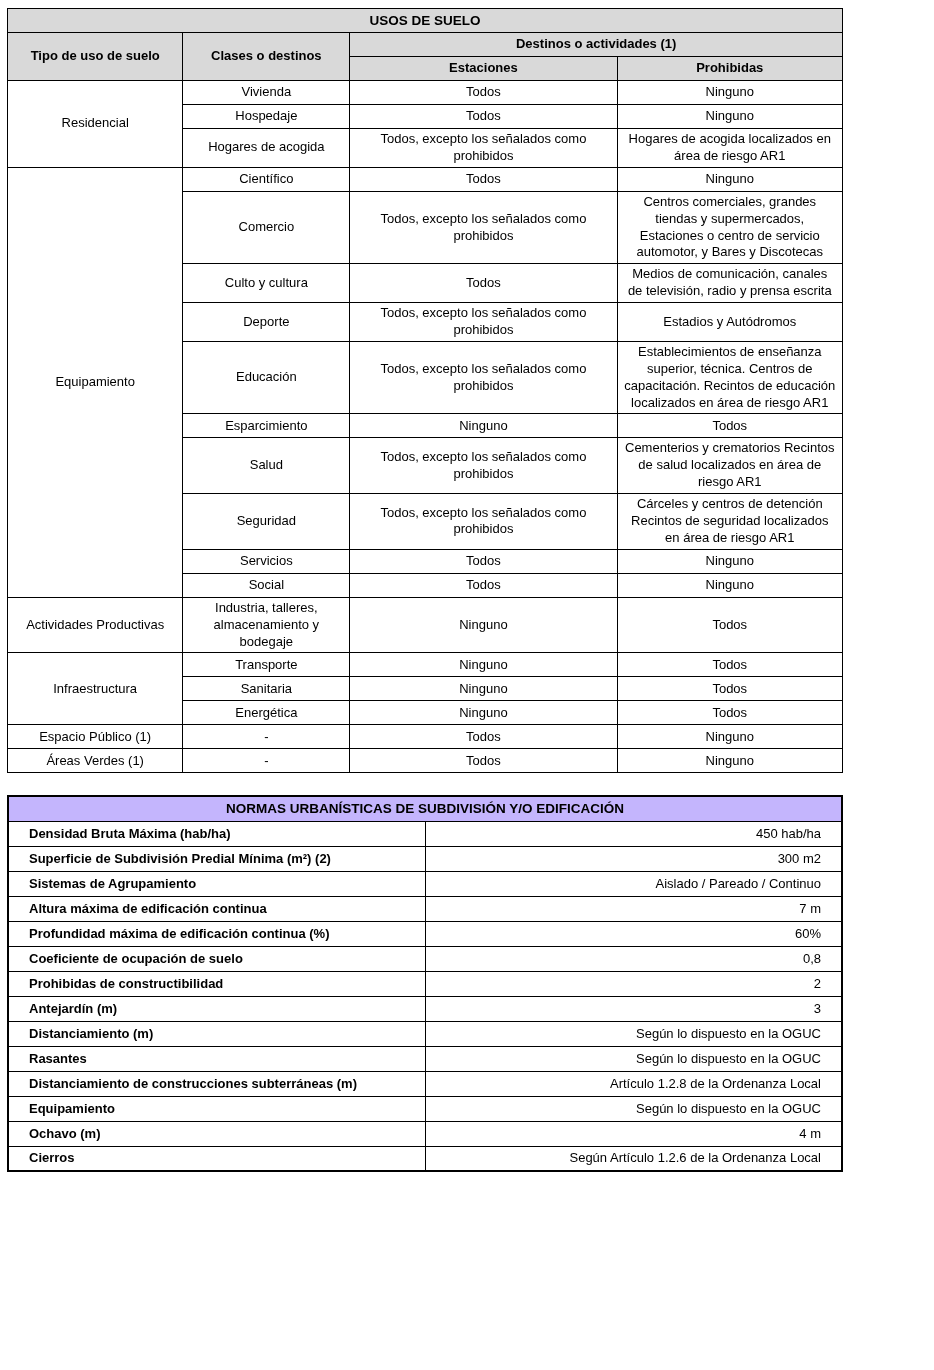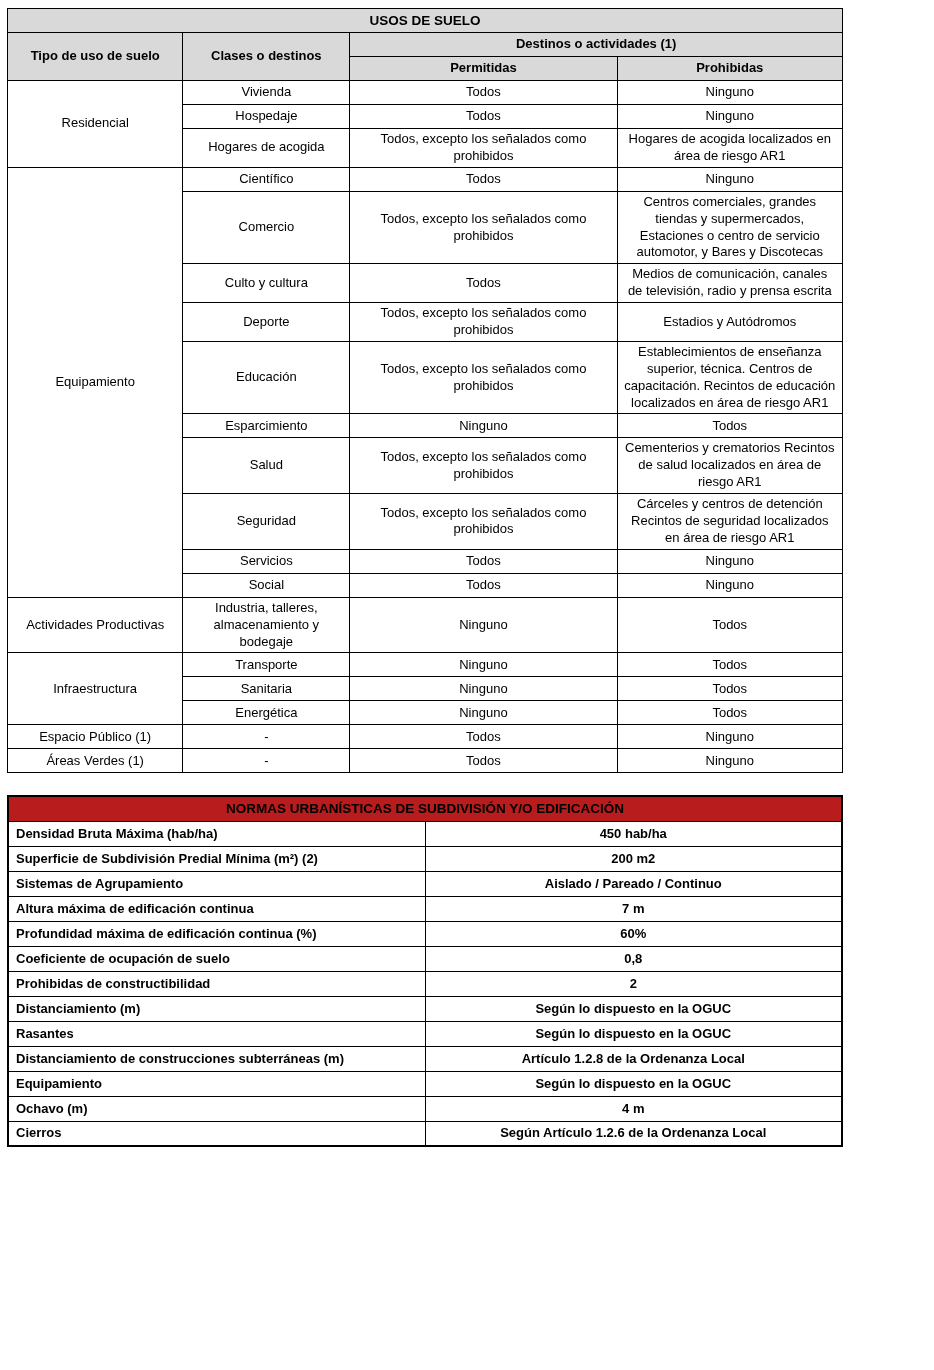--- a/index.html
+++ b/index.html
@@ -41,42 +41,41 @@
     background: #d9d9d9;
     font-weight: bold;
   }
   
   .normas-table {
     margin-top: 22px;
     border: 2px solid #000;
   }
   .normas-table td, .normas-table th {
     border: 1px solid #000;
-    padding: 3px 7px;
+    padding: 3px 20px;
     vertical-align: middle;
     line-height: 1.3;
     overflow-wrap: break-word;
   }
   .normas-table tr { height: 25px; }
   .normas-table .title-row th {
-    background: #b91c1c;
+    background: #c4b5fd;
     font-weight: bold;
     font-size: 13.5px;
     text-align: center;
     height: 22px;
     padding: 2px 6px;
   }
   .normas-table td.label {
     font-weight: bold;
     text-align: left;
     width: 43%;
   }
   .normas-table td.value {
-    text-align: center;
-    font-weight: bold;
+    text-align: right;
   }
 </style>
 </head>
 <body>
 
 <div>
 
   <table class="usos-table">
     <colgroup>
       <col style="width:21%">
@@ -87,21 +86,21 @@
     <thead>
       <tr class="title-row">
         <th colspan="4">USOS DE SUELO</th>
       </tr>
       <tr>
         <th rowspan="2">Tipo de uso de suelo</th>
         <th rowspan="2">Clases o destinos</th>
         <th colspan="2">Destinos o actividades (1)</th>
       </tr>
       <tr>
-        <th>Permitidas</th>
+        <th>Estaciones</th>
         <th>Prohibidas</th>
       </tr>
     </thead>
     <tbody>
       <tr>
         <td rowspan="3">Residencial</td>
         <td>Vivienda</td>
         <td>Todos</td>
         <td>Ninguno</td>
       </tr>
@@ -209,21 +208,21 @@
         <th colspan="2">NORMAS URBANÍSTICAS DE SUBDIVISIÓN Y/O EDIFICACIÓN</th>
       </tr>
     </thead>
     <tbody>
       <tr>
         <td class="label">Densidad Bruta Máxima (hab/ha)</td>
         <td class="value">450 hab/ha</td>
       </tr>
       <tr>
         <td class="label">Superficie de Subdivisión Predial Mínima (m²) (2)</td>
-        <td class="value">200 m2</td>
+        <td class="value">300 m2</td>
       </tr>
       <tr>
         <td class="label">Sistemas de Agrupamiento</td>
         <td class="value">Aislado / Pareado / Continuo</td>
       </tr>
       <tr>
         <td class="label">Altura máxima de edificación continua</td>
         <td class="value">7 m</td>
       </tr>
       <tr>
@@ -232,20 +231,24 @@
       </tr>
       <tr>
         <td class="label">Coeficiente de ocupación de suelo</td>
         <td class="value">0,8</td>
       </tr>
       <tr>
         <td class="label">Prohibidas de constructibilidad</td>
         <td class="value">2</td>
       </tr>
       <tr>
+        <td class="label">Antejardín (m)</td>
+        <td class="value">3</td>
+      </tr>
+      <tr>
         <td class="label">Distanciamiento (m)</td>
         <td class="value">Según lo dispuesto en la OGUC</td>
       </tr>
       <tr>
         <td class="label">Rasantes</td>
         <td class="value">Según lo dispuesto en la OGUC</td>
       </tr>
       <tr>
         <td class="label">Distanciamiento de construcciones subterráneas (m)</td>
         <td class="value">Artículo 1.2.8 de la Ordenanza Local</td>

